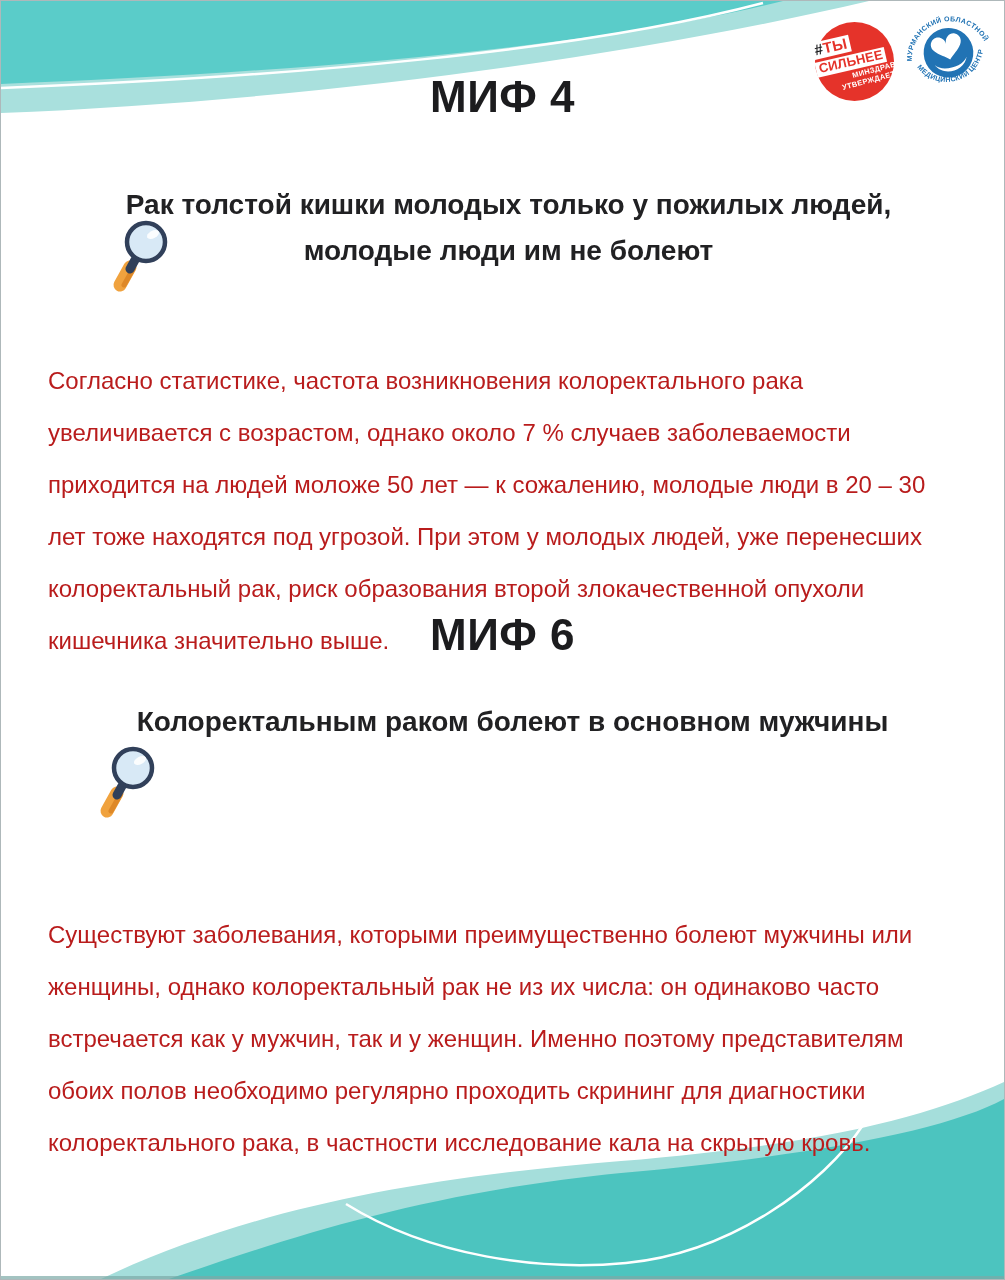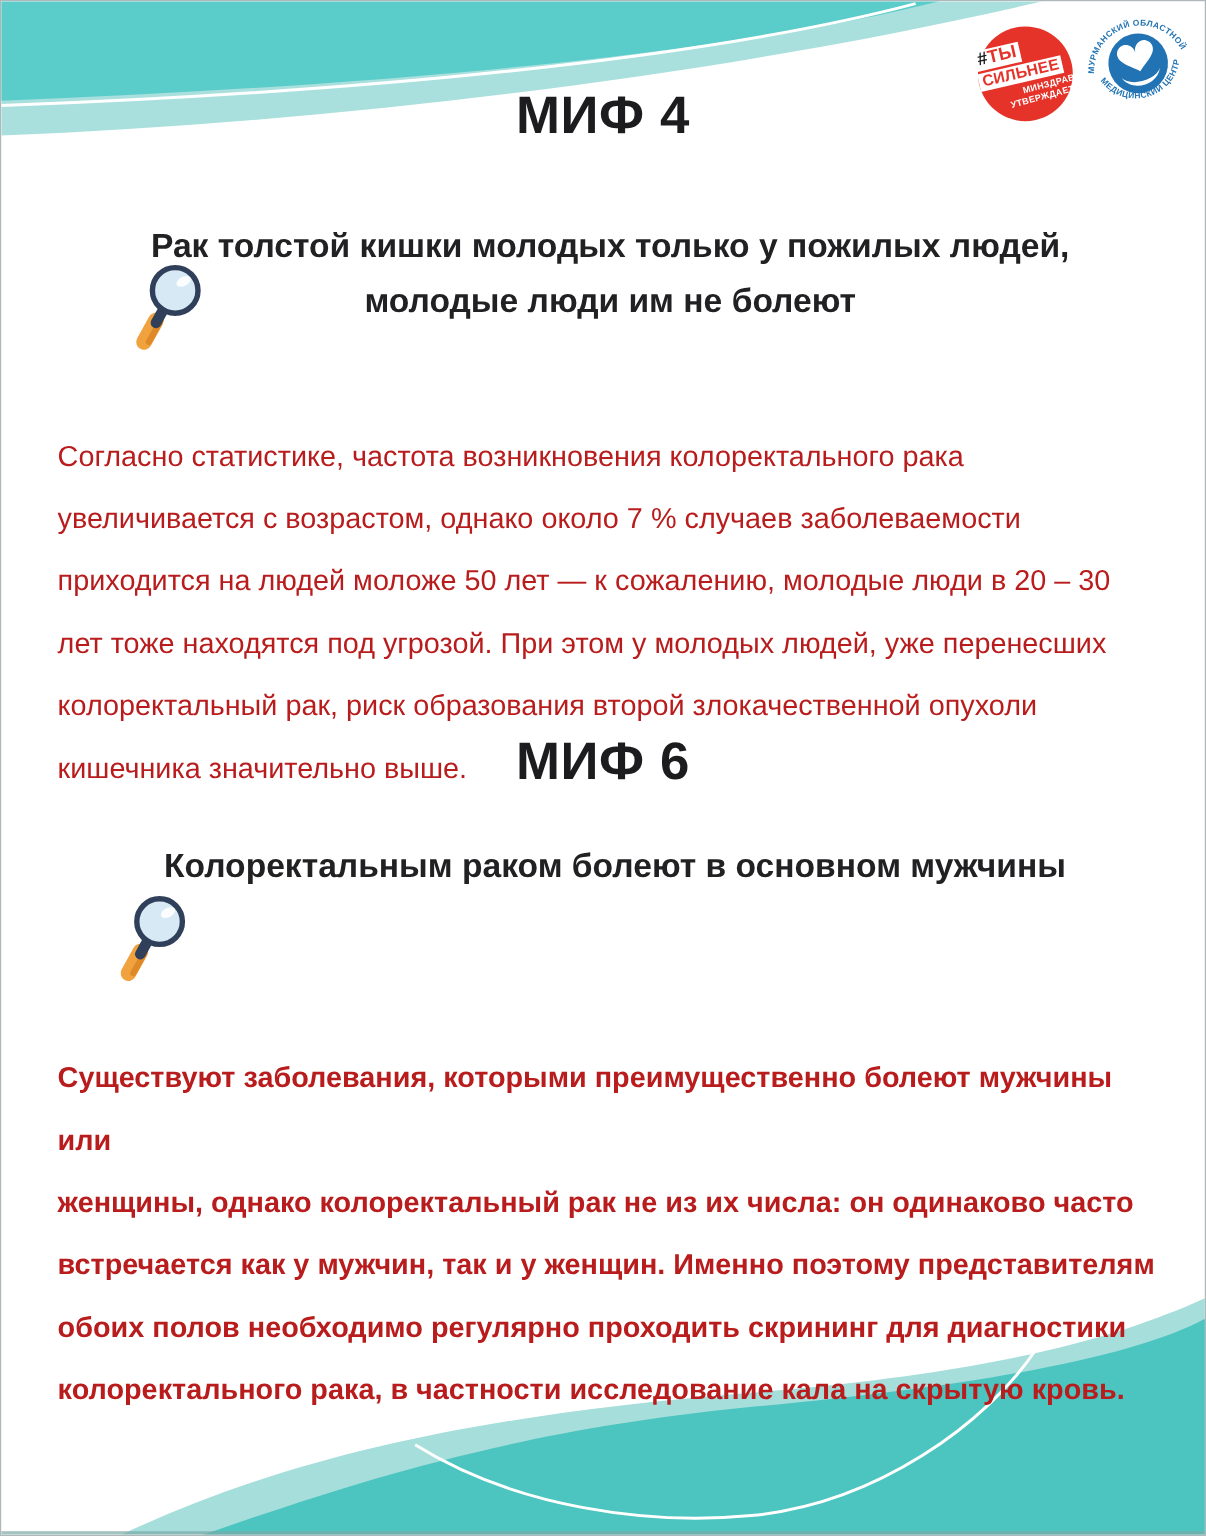--- a/index.html
+++ b/index.html
@@ -54,21 +54,21 @@
   }
   .title-1 { top: 181px; padding-left: 12px; }
   .title-2 { top: 698px; padding-left: 20px; }
 
   .myth-body {
     position: absolute; left: 47px; width: 918px;
     color: #b91c1c; font-size: 24px; line-height: 52px;
     white-space: pre-line;
   }
   .body-1 { top: 354px; }
-  .body-2 { top: 872px; font-weight: bold; }
+  .body-2 { top: 908px; }
 
   .magnifier { position: absolute; width: 60px; height: 78px; }
   .magnifier-1 { left: 110px; top: 215px; }
   .magnifier-2 { left: 97px; top: 741px; }
 </style>
 </head>
 <body>
 
 <div class="page">
 

